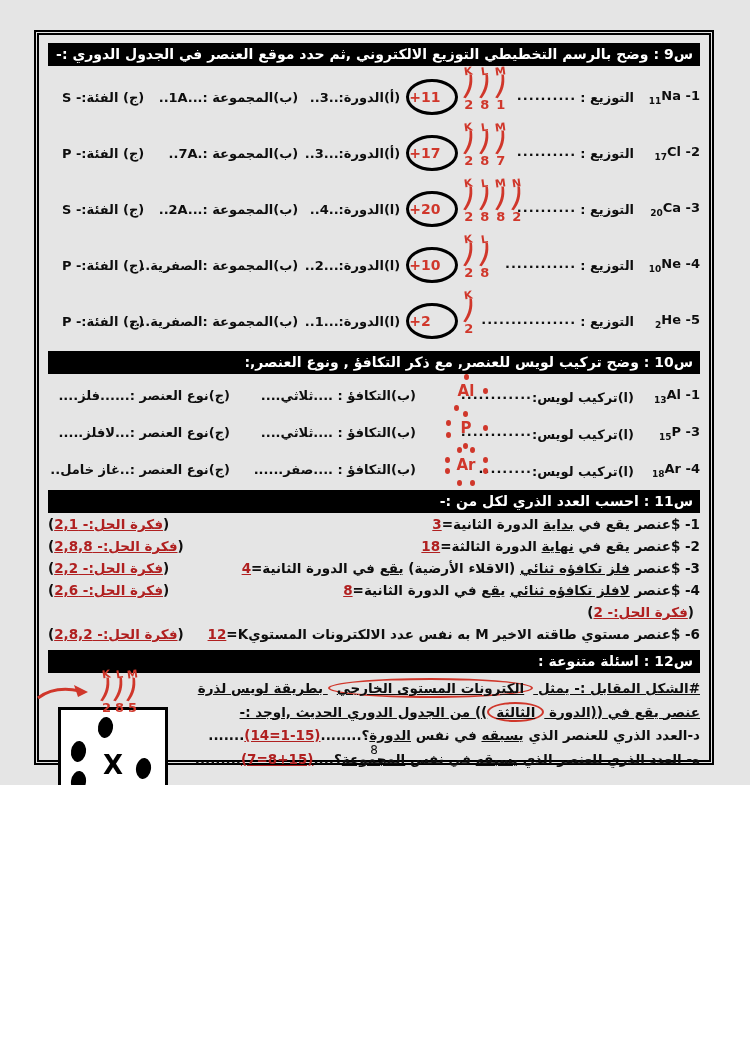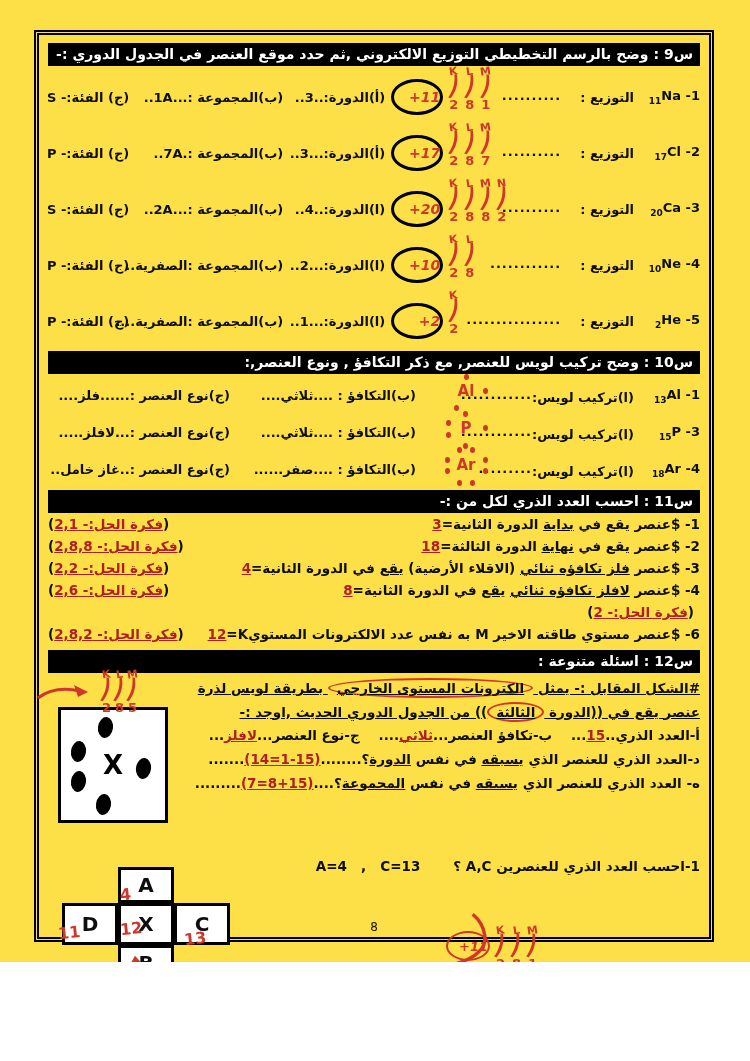--- a/index.html
+++ b/index.html
@@ -1,37 +1,37 @@
 <!DOCTYPE html>
 <html><head>
 <meta charset="utf-8">
 <style>
   :root{
     --red-t:#b02020;   
     --red-h:#d0372b;   
     --ink:#0e0e0e;
   }
   html,body{margin:0;padding:0;background:#ffffff;}
-  .page{position:relative;width:750px;height:962px;background:#fde047;overflow:hidden;
+  .page{position:relative;width:750px;height:785px;background:#e5e5e5;overflow:hidden;
         font-family:"DejaVu Sans",sans-serif;font-weight:bold;color:var(--ink);}
   .frame{position:absolute;left:34px;top:30px;right:36px;bottom:20px;border:5px double #000;
          padding:6px 9px 4px;direction:rtl;}
   .hdr{background:#000;color:#fff;font-size:14px;line-height:1.5;padding:1px 7px;margin:2px 0 3px;}
 
   
   .s9-row{display:flex;align-items:center;height:56px;font-size:13px;white-space:nowrap;}
   .el{width:66px;flex:none;}
   .sym{direction:ltr;unicode-bidi:isolate;}
   sub{font-size:9px;}
-  .dist-label{flex:none;margin-left:19px;}
+  .dist-label{flex:none;margin-left:4px;}
   .distzone{position:relative;flex:none;width:116px;}
   .dots{display:inline-block;max-width:116px;overflow:hidden;letter-spacing:1px;}
   .nuc{flex:none;width:46px;height:30px;border:3px solid #000;border-radius:50%;
-       display:flex;align-items:center;justify-content:flex-end;color:var(--red-h);
-       font-size:14px;direction:ltr;margin:0 2px 0 6px;font-style:italic;}
+       display:flex;align-items:center;justify-content:flex-start;color:var(--red-h);
+       font-size:14px;direction:ltr;margin:0 2px 0 6px;}
   .nuc-red{border-color:var(--red-h);}
   .period{flex:none;width:102px;}
   .group{flex:none;width:154px;}
   .cls{flex:none;width:96px;}
   .ann-shells{position:absolute;top:-22px;left:2px;display:flex;gap:3px;direction:ltr;
               color:var(--red-h);pointer-events:none;}
   .shcol{display:flex;flex-direction:column;align-items:center;line-height:1;width:13px;}
   .shl{font-size:11px;transform:rotate(-8deg);}
   .sha{font-size:18px;transform:rotate(15deg) scaleY(1.5);margin:0 0 3px;}
   .shn{font-size:13px;}
@@ -292,21 +292,20 @@
     <div class="s11-line">
         <span><span>6- $عنصر مستوي طاقته الاخير M به نفس عدد الالكترونات المستويK=</span><span class="red ltr">12</span></span>
         <span class="idea"><span>(</span><span class="red">فكرة الحل:- 2,8,2</span><span>)</span></span>
       </div>
 
     <div class="hdr">س12 : اسئلة متنوعة :</div>
 
     <div class="s12">
       <div class="s12-text">
         <div class="s12-para"><span>#الشكل المقابل :- يمثل </span><span class="circ">الكترونات المستوى الخارجي</span><span> بطريقة لويس لذرة عنصر يقع في ((الدورة </span><span class="circ">الثالثة</span><span>)) من الجدول الدوري الحديث ,اوجد :-</span></div>
-        <div><span>أ-العدد الذري..</span><span class="red ltr">15</span><span>...&nbsp;&nbsp;&nbsp;&nbsp;ب-تكافؤ العنصر...</span><span class="red">ثلاثي</span><span>....&nbsp;&nbsp;&nbsp;&nbsp;ج-نوع العنصر...</span><span class="red">لافلز</span><span>...</span></div>
         <div><span>د-العدد الذري للعنصر الذي </span><span class="u">يسبقه</span><span> في نفس </span><span class="u">الدورة</span><span>؟........</span><span class="red ltr">(14=1-15)</span><span>.......</span></div>
         <div><span>ه- العدد الذري للعنصر الذي </span><span class="u">يسبقه</span><span> في نفس </span><span class="u">المجموعة</span><span>؟....</span><span class="red ltr">(7=8+15)</span><span>.........</span></div>
       </div>
       <div class="boxwrap">
         <span class="box-arrow">
           <svg width="58" height="20" viewBox="0 0 58 20">
               <path d="M2 15 C14 6 30 5 44 8" stroke="#d0372b" stroke-width="3" fill="none"></path>
               <path d="M52 9 L38 2 L42 14 Z" fill="#d0372b"></path>
             </svg>
         </span>

